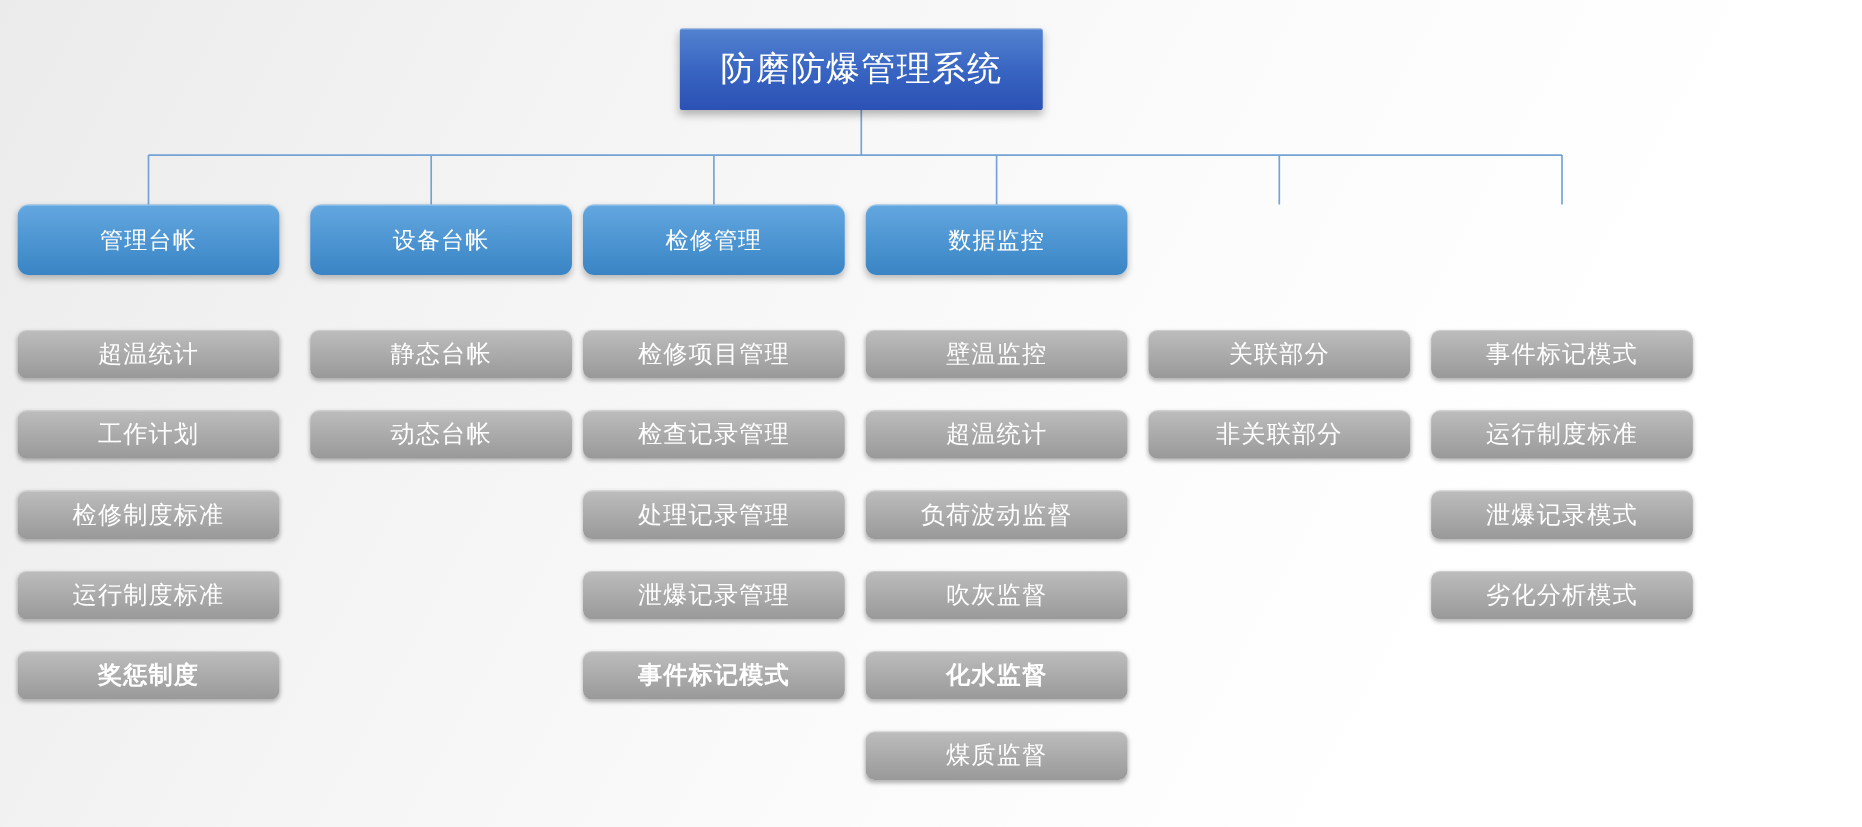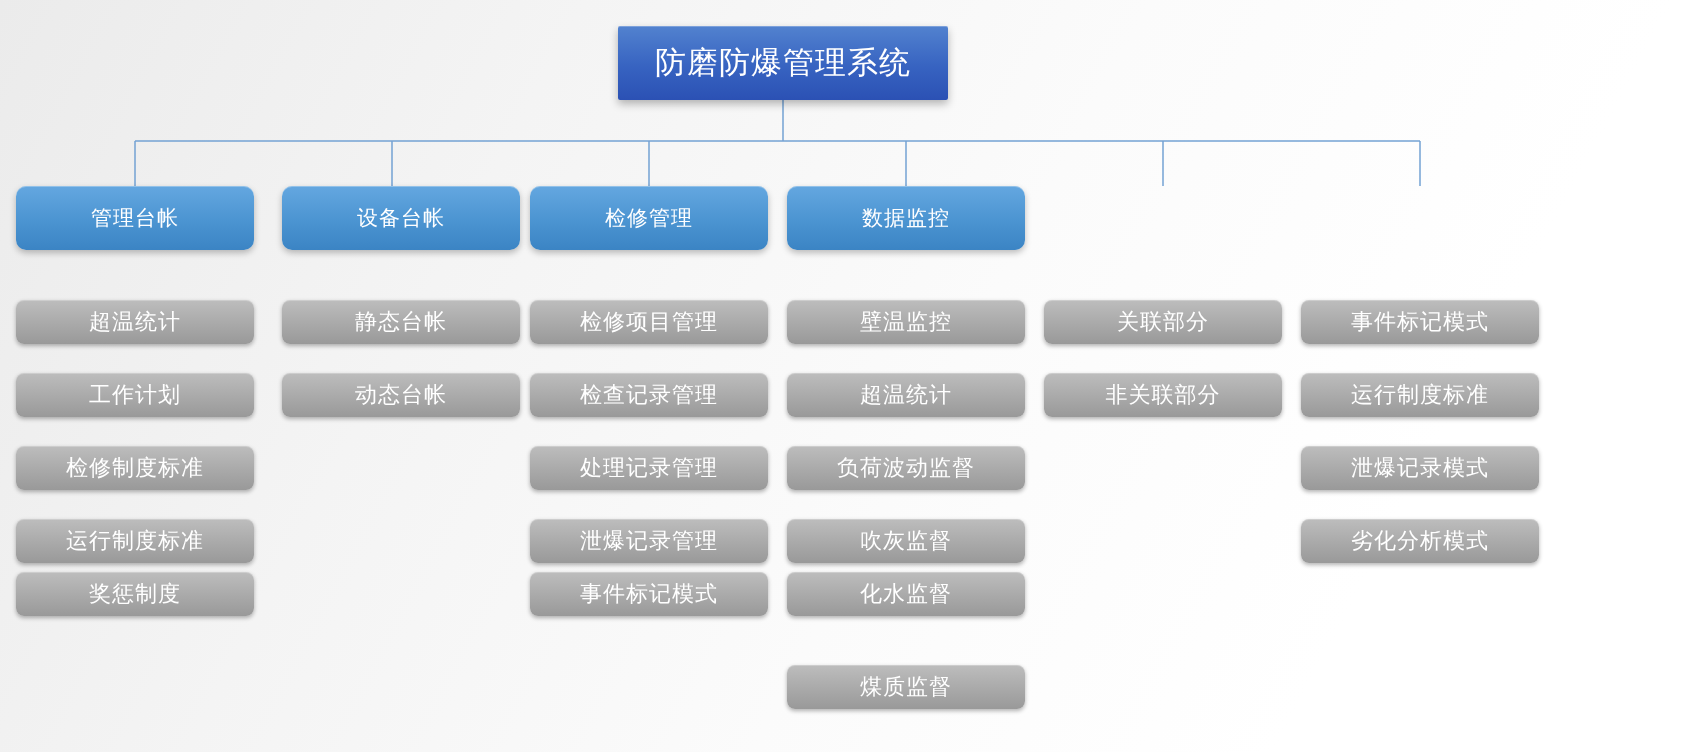--- a/index.html
+++ b/index.html
@@ -51,21 +51,21 @@
   .col0 { left: 16px; }
   .col1 { left: 282px; }
   .col2 { left: 530px; }
   .col3 { left: 787px; }
   .col4 { left: 1044px; }
   .col5 { left: 1301px; }
   .row0 { top: 300px; }
   .row1 { top: 373px; }
   .row2 { top: 446px; }
   .row3 { top: 519px; }
-  .row4 { top: 572px; }
+  .row4 { top: 592px; font-weight: bold; }
   .row5 { top: 665px; }
 </style>
 </head>
 <body>
 
 <div class="stage">
 
   <svg class="connectors" width="1693" height="752" viewBox="0 0 1693 752">
     <path d="M783 100 L783 141
              M135 141 L1420 141

